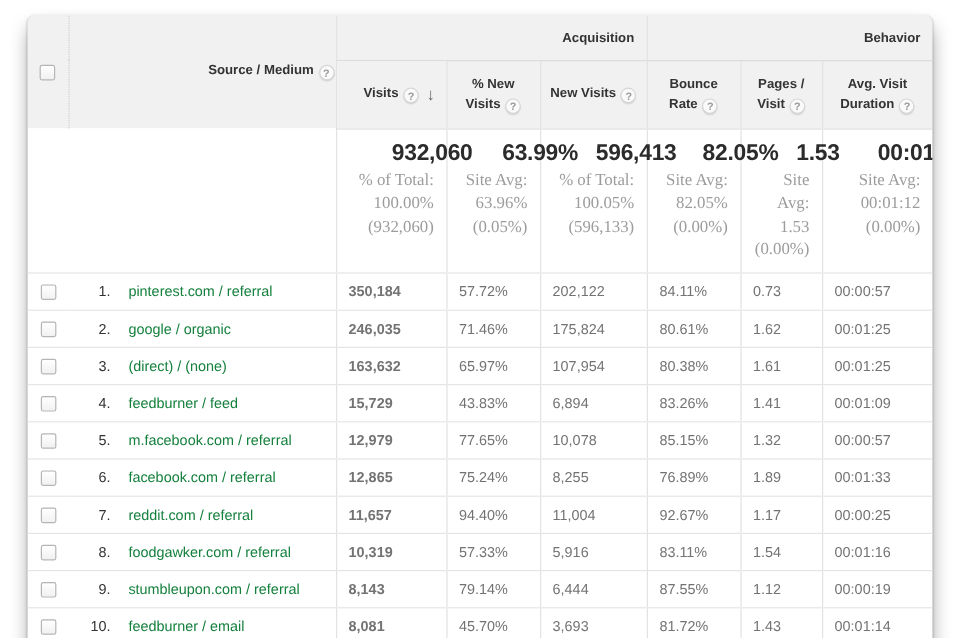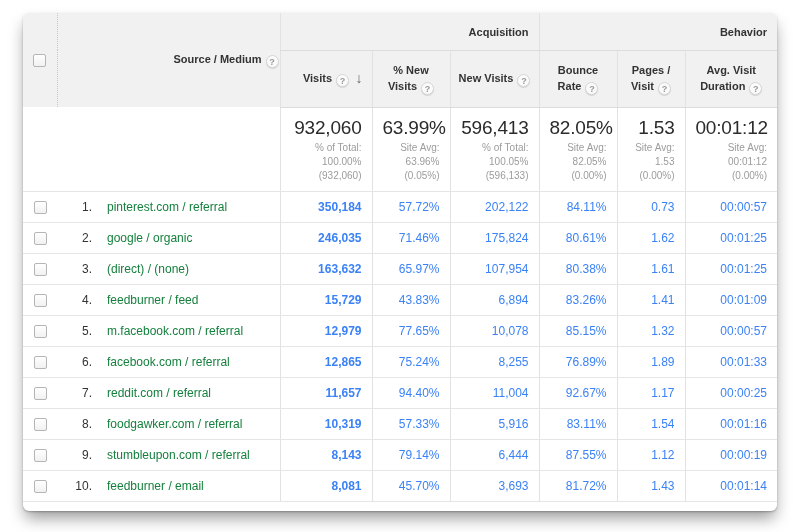--- a/index.html
+++ b/index.html
@@ -105,52 +105,54 @@
   
   tr.summary td {
     background: #fff;
     padding: 9px 10px 8px 10px;
     vertical-align: top;
     border-bottom: 1px solid #e5e5e5;
     text-align: right;
   }
   .sum-value {
     font-size: 19px;
-    font-weight: normal;
+    font-weight: bold;
     color: #2b2b2b;
     letter-spacing: -0.2px;
     white-space: nowrap;
+    margin-left: 36px;
   }
   .sum-sub {
     margin-top: 2px;
-    font-size: 10px;
+    font-size: 14px;
     color: #9c9c9c;
     line-height: 1.4;
     white-space: pre-line;
+    font-family: Liberation Serif, serif;
   }
 
   
   tbody.rows td {
     height: 31px;
     border-bottom: 1px solid #e5e5e5;
     padding: 6px 10px;
     vertical-align: middle;
     background: #fff;
   }
   td.check-cell { text-align: center; padding: 6px 4px; }
   td.source-cell { padding-left: 10px; white-space: nowrap; overflow: hidden; }
   .rank {
     display: inline-block;
     width: 25px;
     text-align: right;
     margin-right: 15px;
     color: #333;
   }
   a.src-link { color: #15803d; text-decoration: none; cursor: pointer; }
-  td.num { text-align: right; white-space: nowrap; color: #3b82f6; }
+  td.num { white-space: nowrap; color: #737373; }
   td.num.bold { font-weight: bold; }
 </style>
 </head>
 <body>
 
 <div class="card">
   <table class="ga">
     <colgroup>
       <col class="c-check">
         <col class="c-source">

